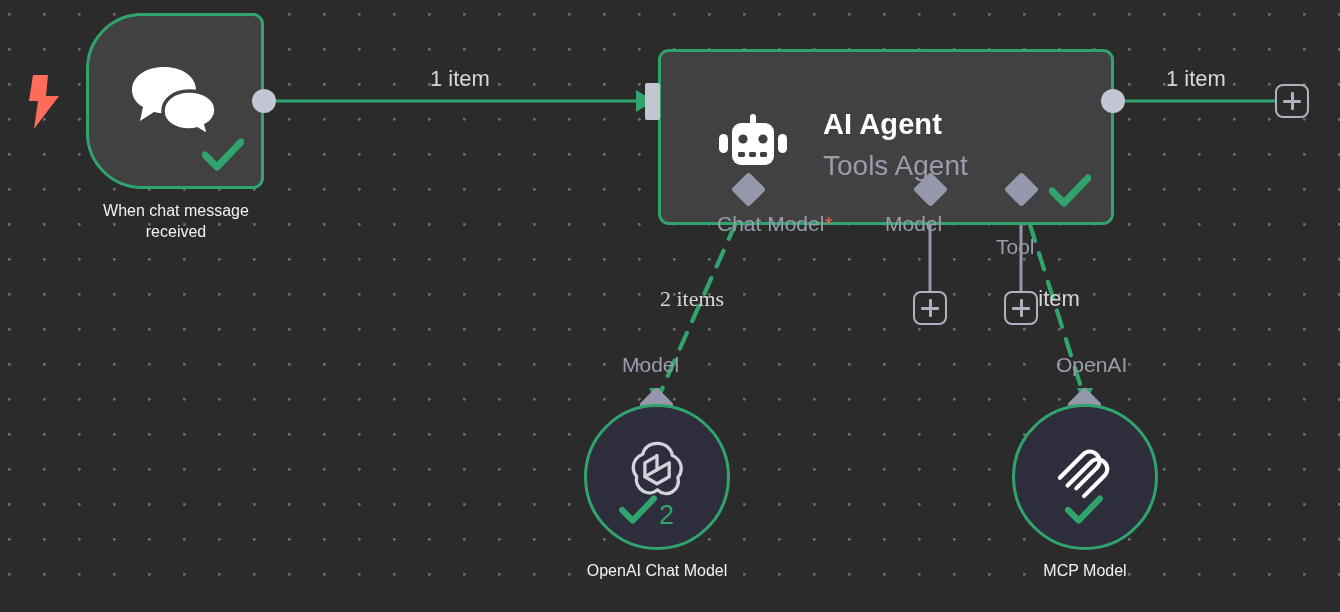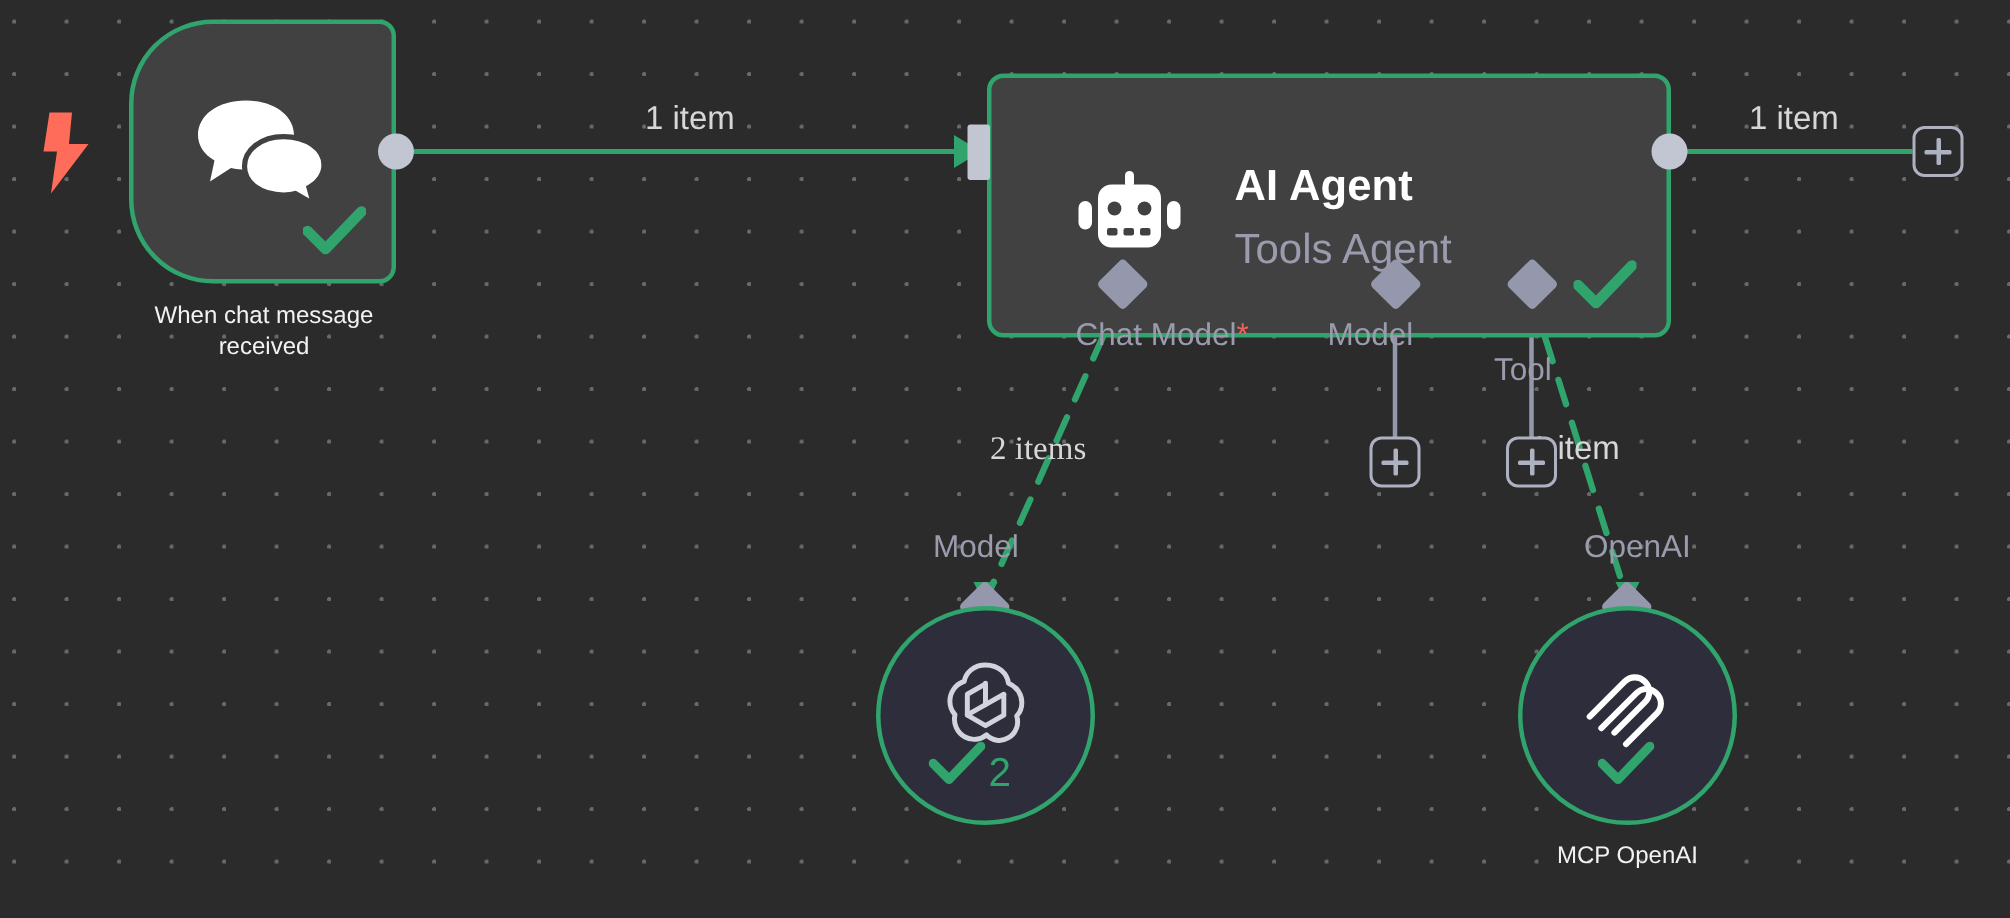--- a/index.html
+++ b/index.html
@@ -312,20 +312,21 @@
 
     <div class="check" style="left:32px; bottom:18px;">
       <svg width="38" height="30" viewBox="0 0 42 34" xmlns="http://www.w3.org/2000/svg">
         <polyline points="3,17 15,29 39,4" fill="none" stroke="#30a46c" stroke-width="7" stroke-linecap="round" stroke-linejoin="round"></polyline>
       </svg>
     </div>
 
     <div class="run-count" style="left:72px; bottom:18px;">2</div>
   </div>
 
+  <div class="node-label" style="left:507px; top:560px; width:300px;">OpenAI Chat Model</div>
 
   <div class="port-label" style="left:1056px; top:353px;">OpenAI</div>
 
   <div class="port-diamond" style="left:1072px; top:392px;"></div>
 
   <div class="node node-circle" style="left:1012px; top:404px; width:146px; height:146px;">
 
     <div class="node-icon" style="left:0; top:0; width:100%; height:100%;">
       <svg width="62" height="62" viewBox="0 0 64 64" style="margin-bottom:16px;" xmlns="http://www.w3.org/2000/svg">
         <g fill="none" stroke="#ffffff" stroke-width="4.2" stroke-linecap="round" stroke-linejoin="round">
@@ -337,15 +338,15 @@
 
     <div class="check" style="left:50px; bottom:18px;">
       <svg width="38" height="30" viewBox="0 0 42 34" xmlns="http://www.w3.org/2000/svg">
         <polyline points="3,17 15,29 39,4" fill="none" stroke="#30a46c" stroke-width="7" stroke-linecap="round" stroke-linejoin="round"></polyline>
       </svg>
     </div>
 
     <div class="run-count" style="left:92px; bottom:18px;"></div>
   </div>
 
-  <div class="node-label" style="left:985px; top:560px; width:200px;">MCP OpenAI</div>
+  <div class="node-label" style="left:985px; top:560px; width:200px;">MCP Model</div>
 
 </div>
 
 </body></html>

